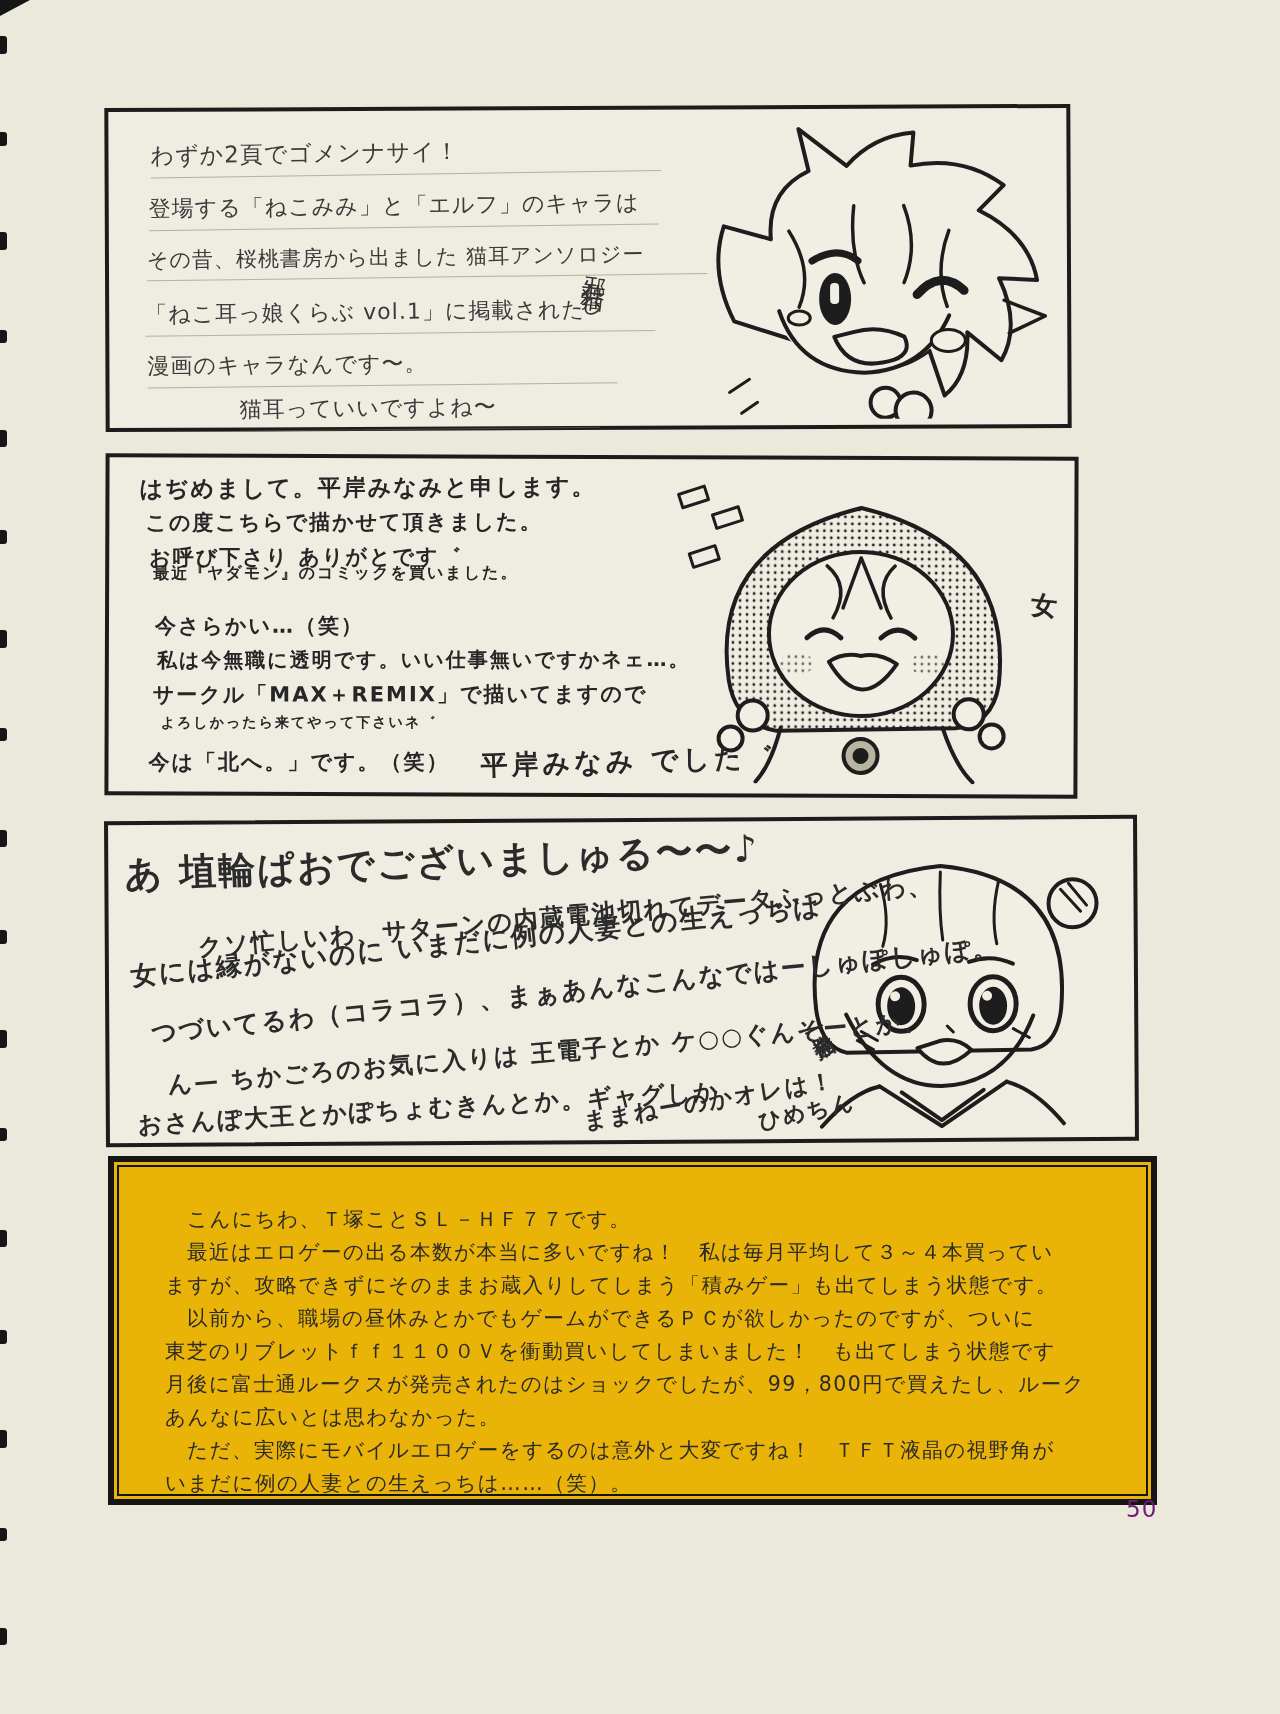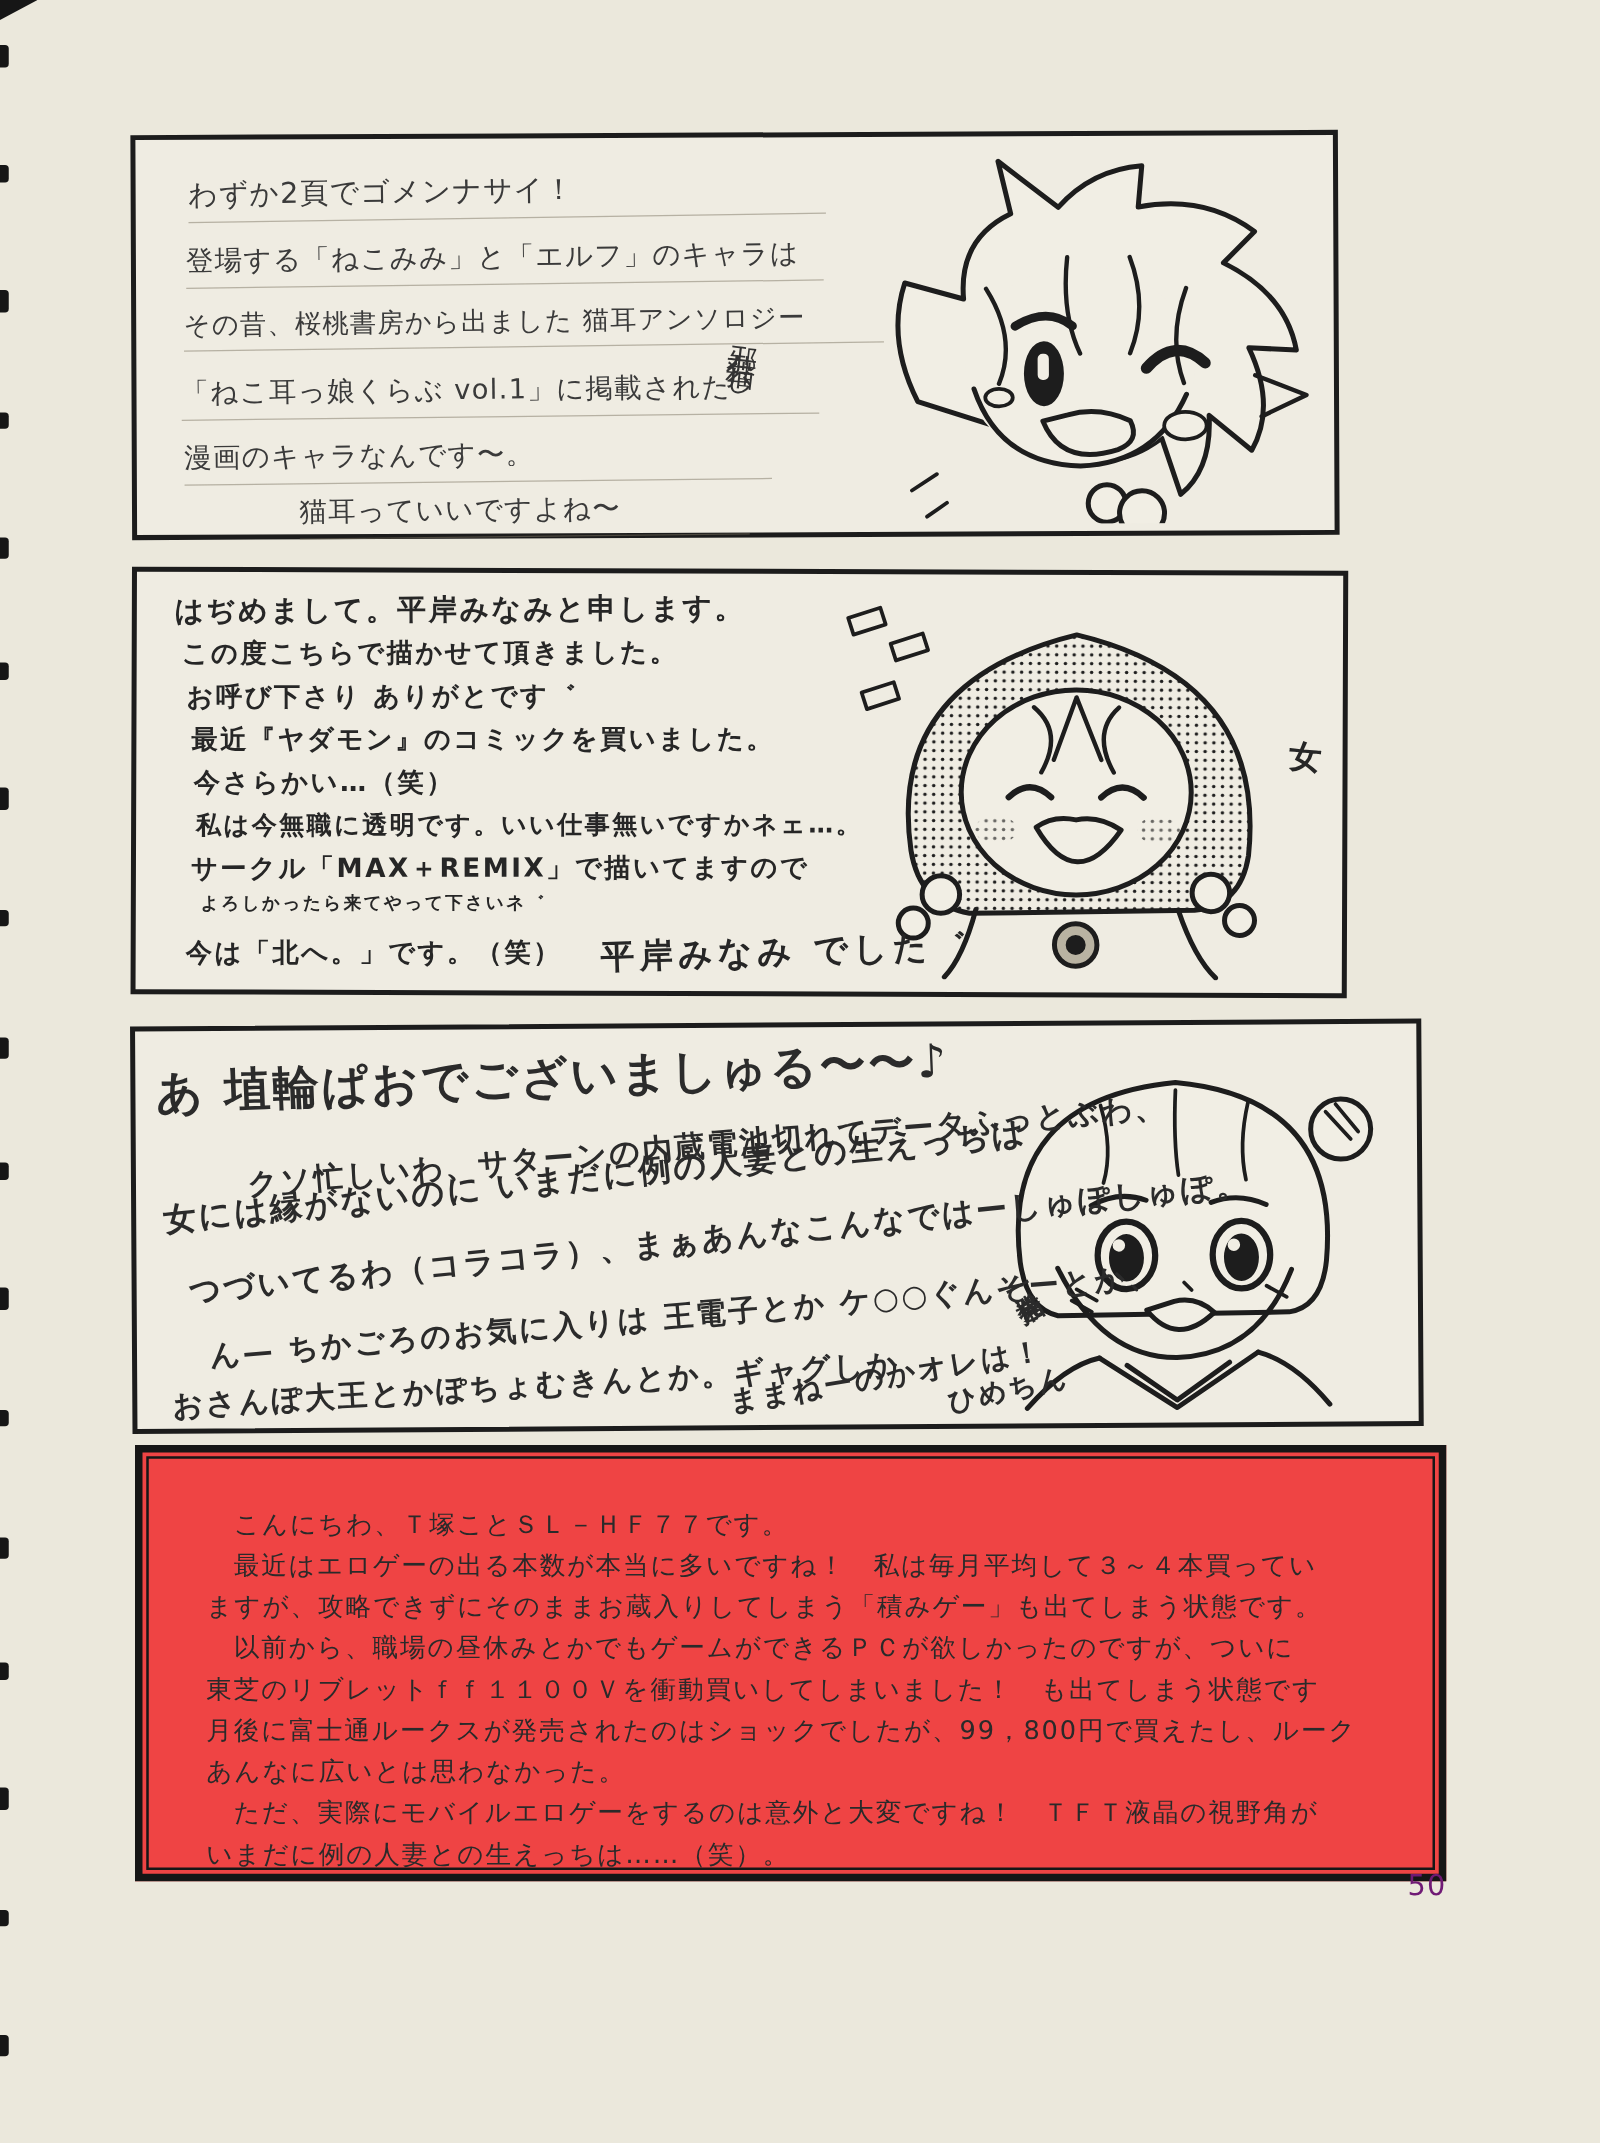--- a/index.html
+++ b/index.html
@@ -16,21 +16,21 @@
   .panel{position:absolute;border:4px solid #1c1c1c;background:rgba(244,241,232,0.45);}
   
   .hw{position:absolute;white-space:nowrap;letter-spacing:1px;color:#3a3a3a;}
   .ruled{border-bottom:1px solid rgba(125,118,100,0.5);padding-bottom:6px;}
   .marker{color:#262626;font-weight:700;letter-spacing:2px;}
   .big{color:#2b2b2b;font-weight:600;letter-spacing:2px;}
   .vtext{writing-mode:vertical-rl;text-orientation:upright;}
   .illu{position:absolute;z-index:1;}
   .hw,.note{z-index:2;}
   
-  .panel4-outer{position:absolute;border:6px solid #161616;background:#ef4444;}
+  .panel4-outer{position:absolute;border:6px solid #161616;background:#eab308;}
   .panel4-inner{position:absolute;inset:3px;border:2px solid #161616;}
   .type-block{position:absolute;left:46px;top:36px;right:36px;}
   .type-line{font-size:20.5px;line-height:33px;letter-spacing:1.5px;color:#2a2a2a;
     font-family:"DejaVu Sans",sans-serif;white-space:nowrap;}
   .page-num{position:absolute;font-size:23px;color:#701a75;letter-spacing:1px;}
 </style>
 </head>
 <body>
 
 <div class="corner-mark"></div>
@@ -80,21 +80,21 @@
       <path d="M100,268 l-20,13 M108,291 l-16,11" stroke-width="3"></path>
       <path d="M355,190 L396,206 L360,223" stroke-width="3.5"></path>
     </g>
   </svg>
 </div>
 
 <div class="panel" style="left:105px;top:455px;width:965px;height:334px;transform:rotate(0.2deg)">
   <div class="hw marker" style="top:14px;left:30px;font-size:23px;transform:rotate(-0.5deg)">はぢめまして。平岸みなみと申します。</div>
   <div class="hw marker" style="top:50px;left:36px;font-size:21px;transform:rotate(-0.4deg)">この度こちらで描かせて頂きました。</div>
   <div class="hw marker" style="top:85px;left:40px;font-size:21px;transform:rotate(-0.4deg)">お呼び下さり ありがとです゛</div>
-  <div class="hw marker" style="top:119px;left:44px;font-size:21px;transform:rotate(-0.3deg)">最近『ヤダモン』のコミックを買いました。</div>
+  <div class="hw marker" style="top:105px;left:44px;font-size:16px;transform:rotate(-0.3deg)">最近『ヤダモン』のコミックを買いました。</div>
   <div class="hw marker" style="top:154px;left:46px;font-size:21px;transform:rotate(-0.3deg)">今さらかい…（笑）</div>
   <div class="hw marker" style="top:222px;left:44px;font-size:21px;transform:rotate(-0.3deg)">サークル「MAX＋REMIX」で描いてますので</div>
   <div class="hw marker" style="top:188px;left:48px;font-size:20px;transform:rotate(-0.3deg)">私は今無職に透明です。いい仕事無いですかネェ…。</div>
   <div class="hw marker" style="top:256px;left:52px;font-size:14px;transform:rotate(-0.3deg)">よろしかったら来てやって下さいネ゛</div>
   <div class="hw marker" style="top:290px;left:40px;font-size:21px;transform:rotate(-0.3deg)">今は「北へ。」です。（笑）</div>
 
   <div class="hw marker note" style="top:284px;left:372px;font-size:27px;letter-spacing:4px;transform:rotate(-2deg)">平岸みなみ でした゛</div>
   <div class="hw marker note" style="top:128px;left:922px;font-size:26px;transform:rotate(5deg)">女</div>
 
   <svg class="illu" style="left:552px;top:6px" width="400" height="318" viewBox="0 0 400 318">

